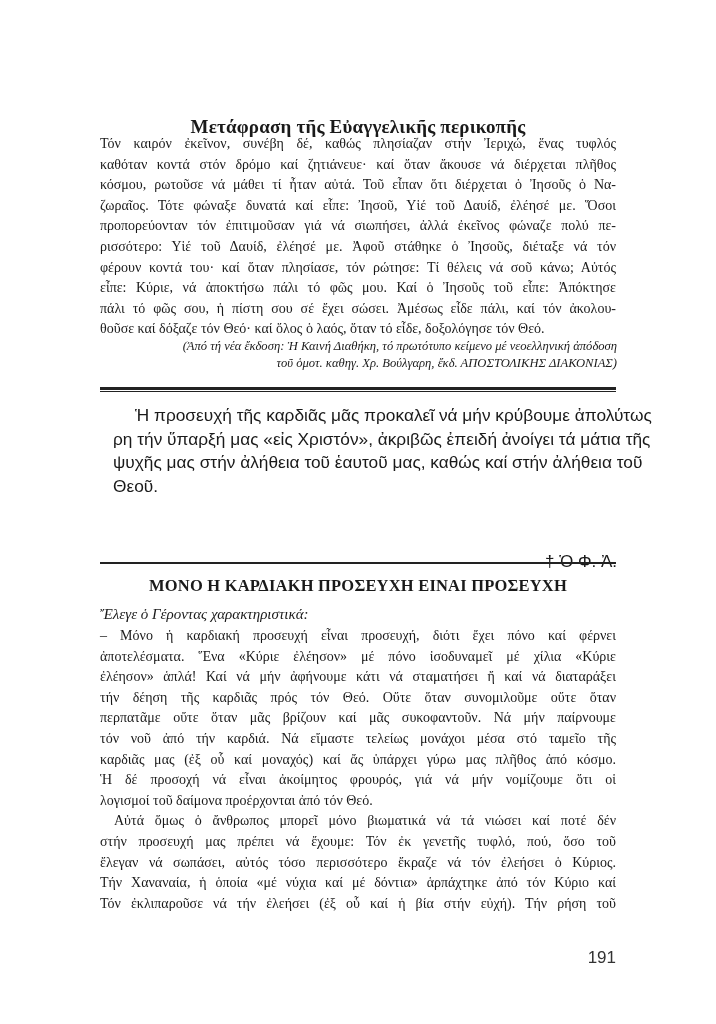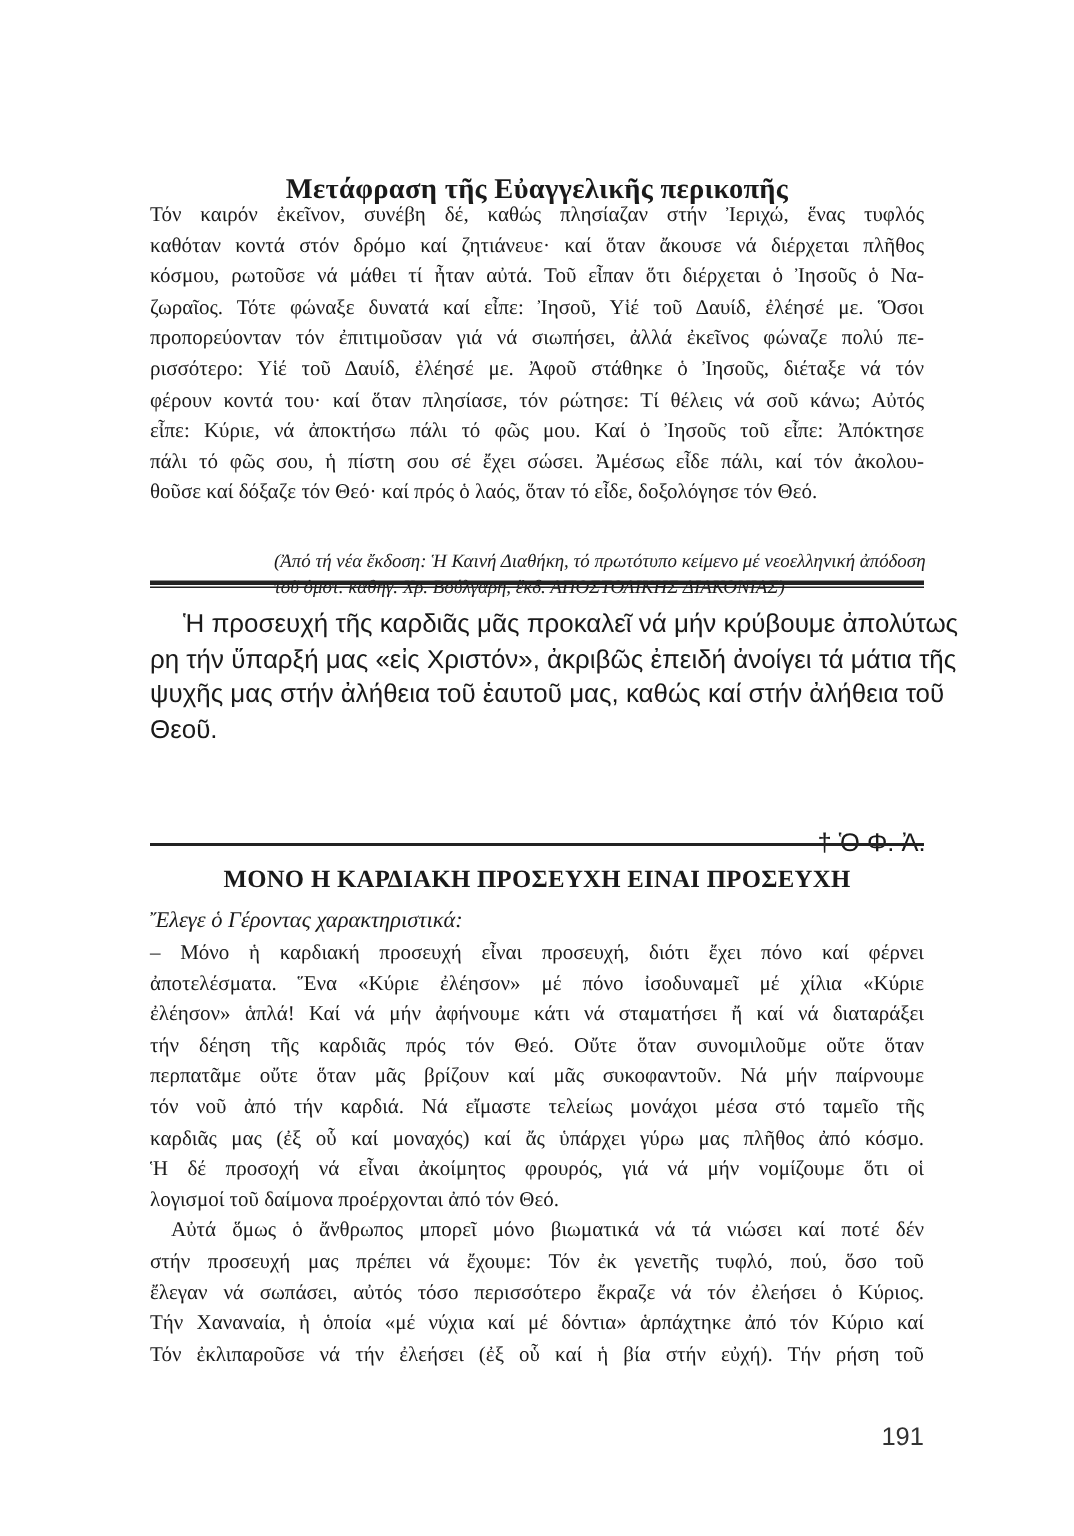--- a/index.html
+++ b/index.html
@@ -15,29 +15,29 @@
     }
     .body-lines { position: absolute; left: 100px; width: 516px; }
     .line {
       display: block; white-space: nowrap; text-align: justify; text-align-last: justify;
       height: 20.6px; line-height: 20.6px; font-size: 14px;
     }
     .line.last { text-align-last: left; }
     #sec1-lines { top: 102px; }
 
     .source {
-      position: absolute; right: 99px; top: 334px; text-align: left;
+      position: absolute; right: 99px; top: 306px; text-align: right;
       font-style: italic; font-size: 12.6px; line-height: 17px;
     }
 
     .rule-double { position: absolute; left: 100px; width: 516px; top: 355px; height: 5px;
       border-top: 3px solid #222; border-bottom: 1.5px solid #222; box-sizing: border-box; }
     .rule-double::after { content: ""; display: block; }
 
-    #quote-lines { position: absolute; left: 100px; width: 516px; top: 372px; }
+    #quote-lines { position: absolute; left: 113px; width: 516px; top: 372px; }
     #quote-lines .line { font-size: 17.3px; height: 23.5px; line-height: 23.5px; }
     #quote-lines .indent { padding-left: 22px; }
 
     .signature { position: absolute; right: 99px; top: 520px; font-size: 17px; }
 
     .rule-single { position: absolute; left: 100px; width: 516px; top: 530px; height: 0; border-top: 2.5px solid #222; }
 
     .sec2-title {
       position: absolute; left: 0; width: 716px; top: 544px; text-align: center;
       font-weight: bold; font-size: 16.5px; letter-spacing: 0.2px;
@@ -58,21 +58,21 @@
   <div class="body-lines serif" id="sec1-lines">
     <span class="line">Τόν καιρόν ἐκεῖνον, συνέβη δέ, καθώς πλησίαζαν στήν Ἰεριχώ, ἕνας τυφλός</span>
     <span class="line">καθόταν κοντά στόν δρόμο καί ζητιάνευε· καί ὅταν ἄκουσε νά διέρχεται πλῆθος</span>
     <span class="line">κόσμου, ρωτοῦσε νά μάθει τί ἦταν αὐτά. Τοῦ εἶπαν ὅτι διέρχεται ὁ Ἰησοῦς ὁ Να-</span>
     <span class="line">ζωραῖος. Τότε φώναξε δυνατά καί εἶπε: Ἰησοῦ, Υἱέ τοῦ Δαυίδ, ἐλέησέ με. Ὅσοι</span>
     <span class="line">προπορεύονταν τόν ἐπιτιμοῦσαν γιά νά σιωπήσει, ἀλλά ἐκεῖνος φώναζε πολύ πε-</span>
     <span class="line">ρισσότερο: Υἱέ τοῦ Δαυίδ, ἐλέησέ με. Ἀφοῦ στάθηκε ὁ Ἰησοῦς, διέταξε νά τόν</span>
     <span class="line">φέρουν κοντά του· καί ὅταν πλησίασε, τόν ρώτησε: Τί θέλεις νά σοῦ κάνω; Αὐτός</span>
     <span class="line">εἶπε: Κύριε, νά ἀποκτήσω πάλι τό φῶς μου. Καί ὁ Ἰησοῦς τοῦ εἶπε: Ἀπόκτησε</span>
     <span class="line">πάλι τό φῶς σου, ἡ πίστη σου σέ ἔχει σώσει. Ἀμέσως εἶδε πάλι, καί τόν ἀκολου-</span>
-    <span class="line last">θοῦσε καί δόξαζε τόν Θεό· καί πρός ὁ λαός, ὅταν τό εἶδε, δοξολόγησε τόν Θεό.</span>
+    <span class="line last">θοῦσε καί δόξαζε τόν Θεό· καί ὅλος ὁ λαός, ὅταν τό εἶδε, δοξολόγησε τόν Θεό.</span>
   </div>
 
   <div class="source serif">
     <div>(Ἀπό τή νέα ἔκδοση: Ἡ Καινή Διαθήκη, τό πρωτότυπο κείμενο μέ νεοελληνική ἀπόδοση</div>
     <div>τοῦ ὁμοτ. καθηγ. Χρ. Βούλγαρη, ἔκδ. ΑΠΟΣΤΟΛΙΚΗΣ ΔΙΑΚΟΝΙΑΣ)</div>
   </div>
 
   <div class="rule-double"></div>
 
   <div class="sans" id="quote-lines">

